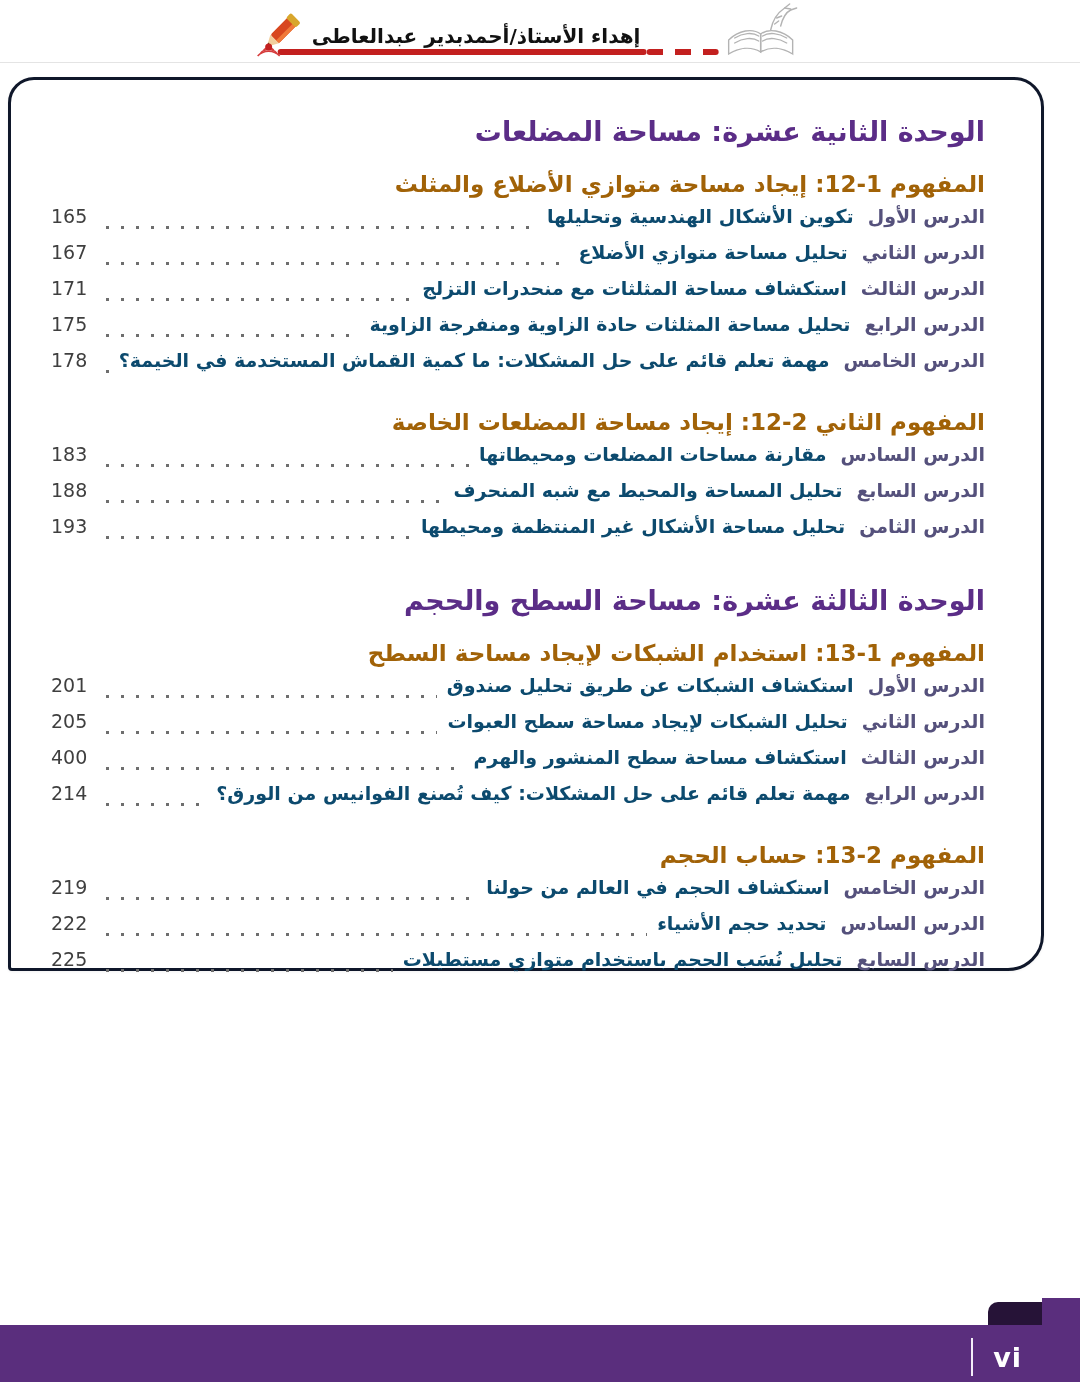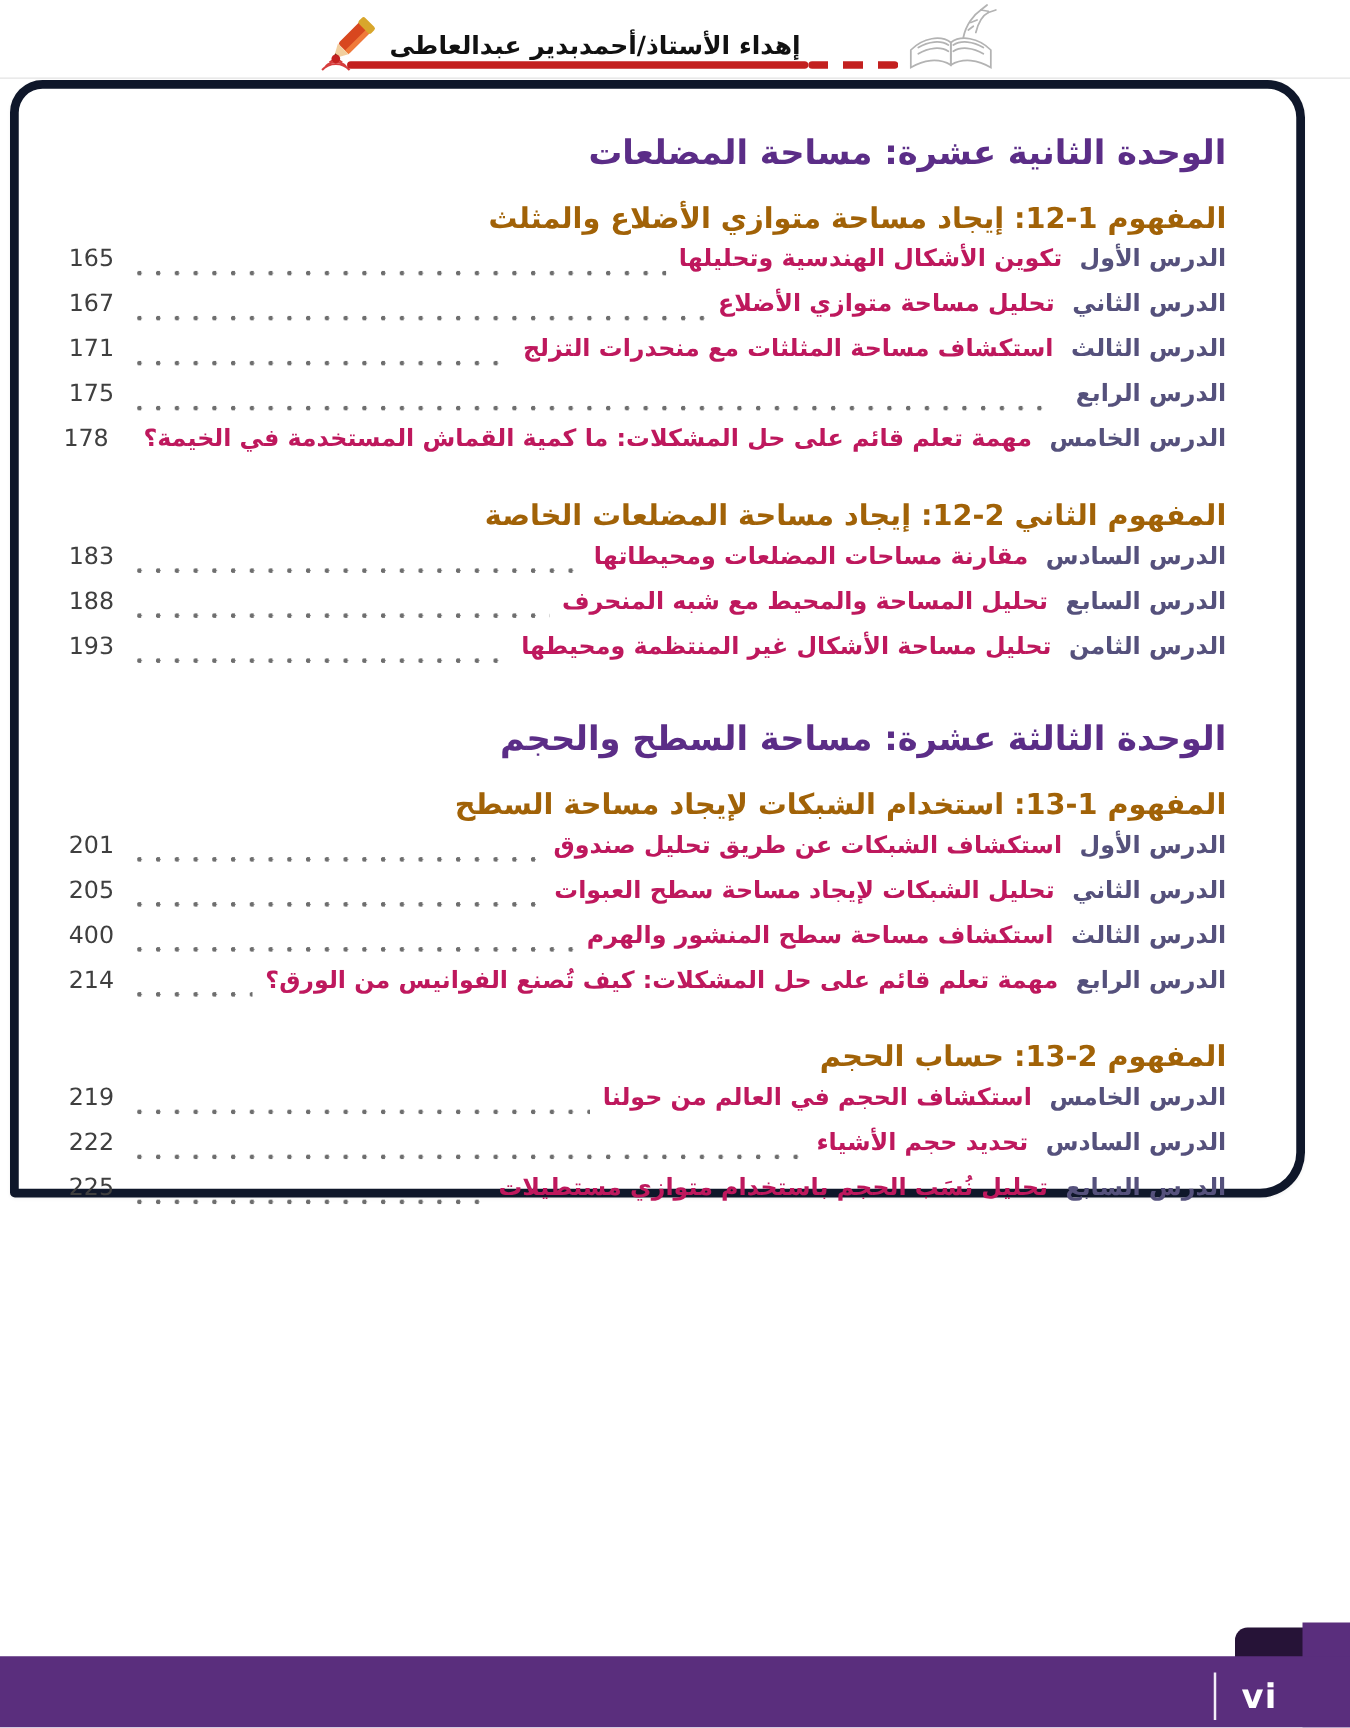--- a/index.html
+++ b/index.html
@@ -38,22 +38,22 @@
   .footer-strip{position:absolute;right:0;bottom:0;width:38px;height:84px;background:#5a2e7d;}
   .corner-dark{position:absolute;right:0;bottom:52px;width:92px;height:28px;background:#261337;border-radius:10px 0 0 0;}
   .footer-page{
     position:absolute;right:58px;bottom:6px;display:flex;align-items:center;gap:20px;
     color:#ffffff;z-index:5;
   }
   .footer-sep{width:2px;height:38px;background:#f3eef8;}
   .footer-vi{font-size:27px;font-weight:bold;letter-spacing:1px;}
   
   .card{
-    position:absolute;top:64px;left:8px;width:1036px;height:894px;
-    background:#ffffff;border:7px solid #0f172a;
+    position:absolute;top:77px;left:8px;width:1036px;height:894px;
+    background:#ffffff;border:3px solid #0f172a;
     border-radius:26px 30px 36px 4px;
     box-shadow:0 1px 3px rgba(0,0,0,.06);
     z-index:2;box-sizing:border-box;
     padding:36px 56px 0 40px;
     direction:rtl;
   }
   .unit-title{
     margin:0 0 6px 0;font-size:27px;font-weight:bold;color:#5b2d87;
     letter-spacing:0;
   }
@@ -64,21 +64,21 @@
   }
   .toc-row{
     display:flex;align-items:baseline;direction:rtl;
     margin:0;height:36px;
   }
   .lesson-label{
     font-size:19px;color:#55517c;font-weight:bold;flex:0 0 auto;
     margin-left:14px;
   }
   .lesson-title{
-    font-size:19px;color:#be185d;font-weight:bold;flex:0 0 auto;
+    font-size:19px;color:#0c4a6e;font-weight:bold;flex:0 0 auto;
   }
   .leader{
     flex:1 1 auto;height:5px;margin:0 10px;align-self:center;
     background-image:radial-gradient(circle at 2.5px 2.5px,#6e6e6e 1.8px,transparent 2px);
     background-size:15px 5px;background-repeat:repeat-x;background-position:left center;
     transform:translateY(4px);
   }
   .page-num{
     flex:0 0 auto;font-size:19px;color:#3f3f3f;direction:ltr;
     font-weight:normal;min-width:44px;text-align:left;
@@ -150,20 +150,21 @@
 
   <div class="toc-row">
     <span class="lesson-label">الدرس الثالث</span>
     <span class="lesson-title">استكشاف مساحة المثلثات مع منحدرات التزلج</span>
     <span class="leader"></span>
     <span class="page-num">171</span>
   </div>
 
   <div class="toc-row">
     <span class="lesson-label">الدرس الرابع</span>
+    <span class="lesson-title">تحليل مساحة المثلثات حادة الزاوية ومنفرجة الزاوية</span>
     <span class="leader"></span>
     <span class="page-num">175</span>
   </div>
 
   <div class="toc-row">
     <span class="lesson-label">الدرس الخامس</span>
     <span class="lesson-title">مهمة تعلم قائم على حل المشكلات: ما كمية القماش المستخدمة في الخيمة؟</span>
     <span class="leader"></span>
     <span class="page-num">178</span>
   </div>

